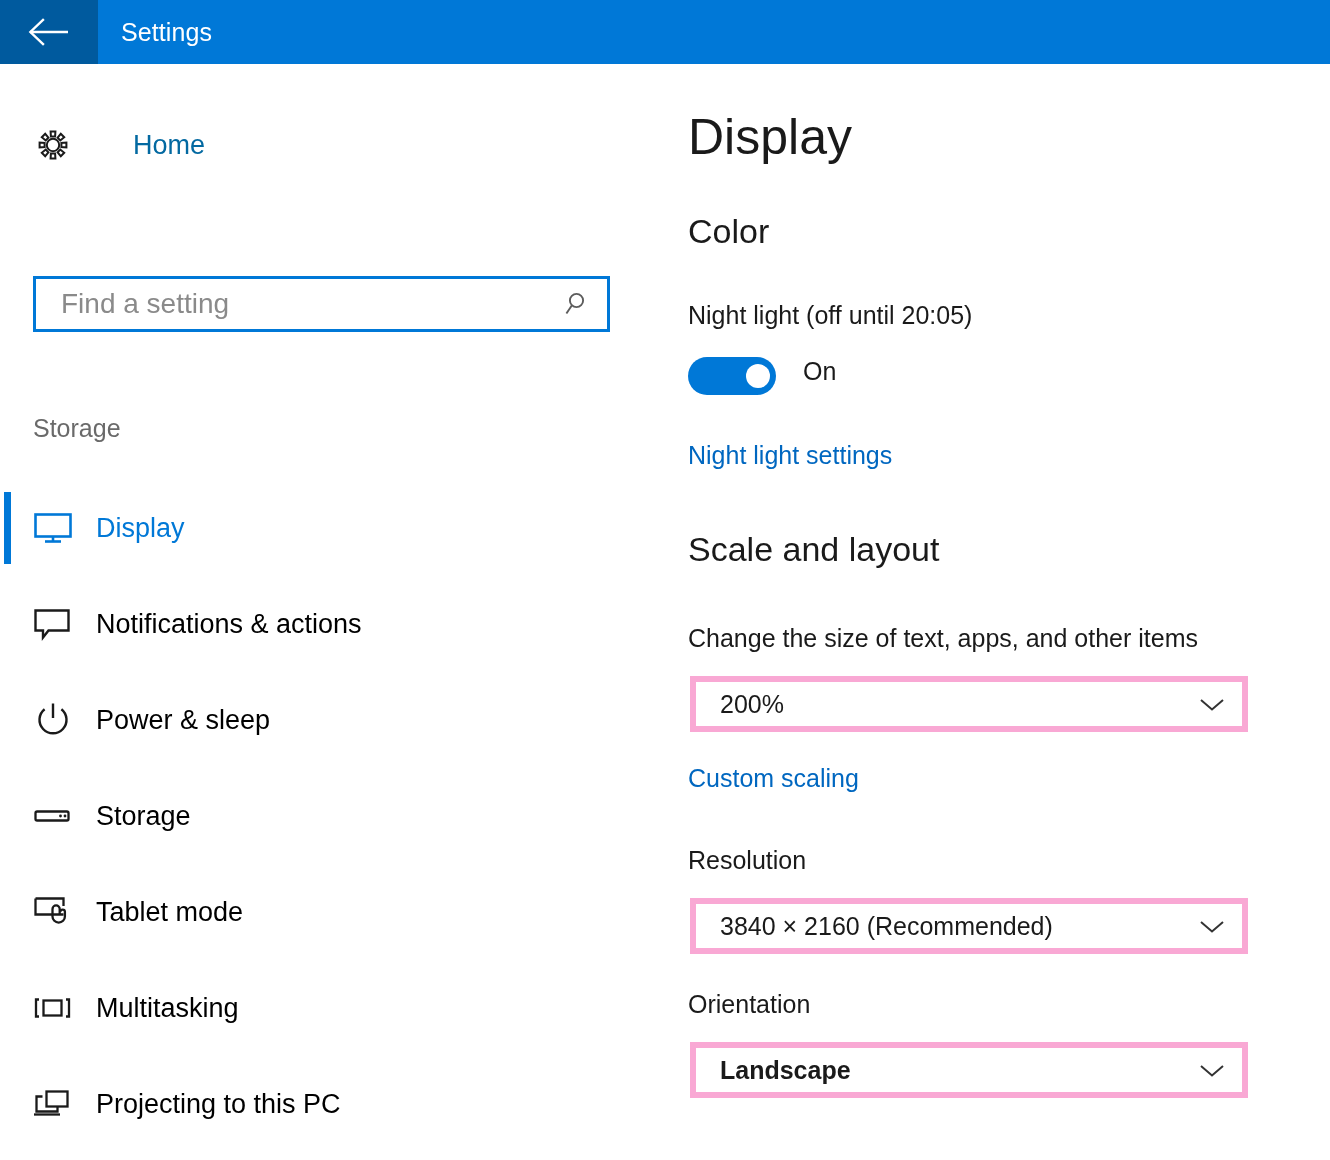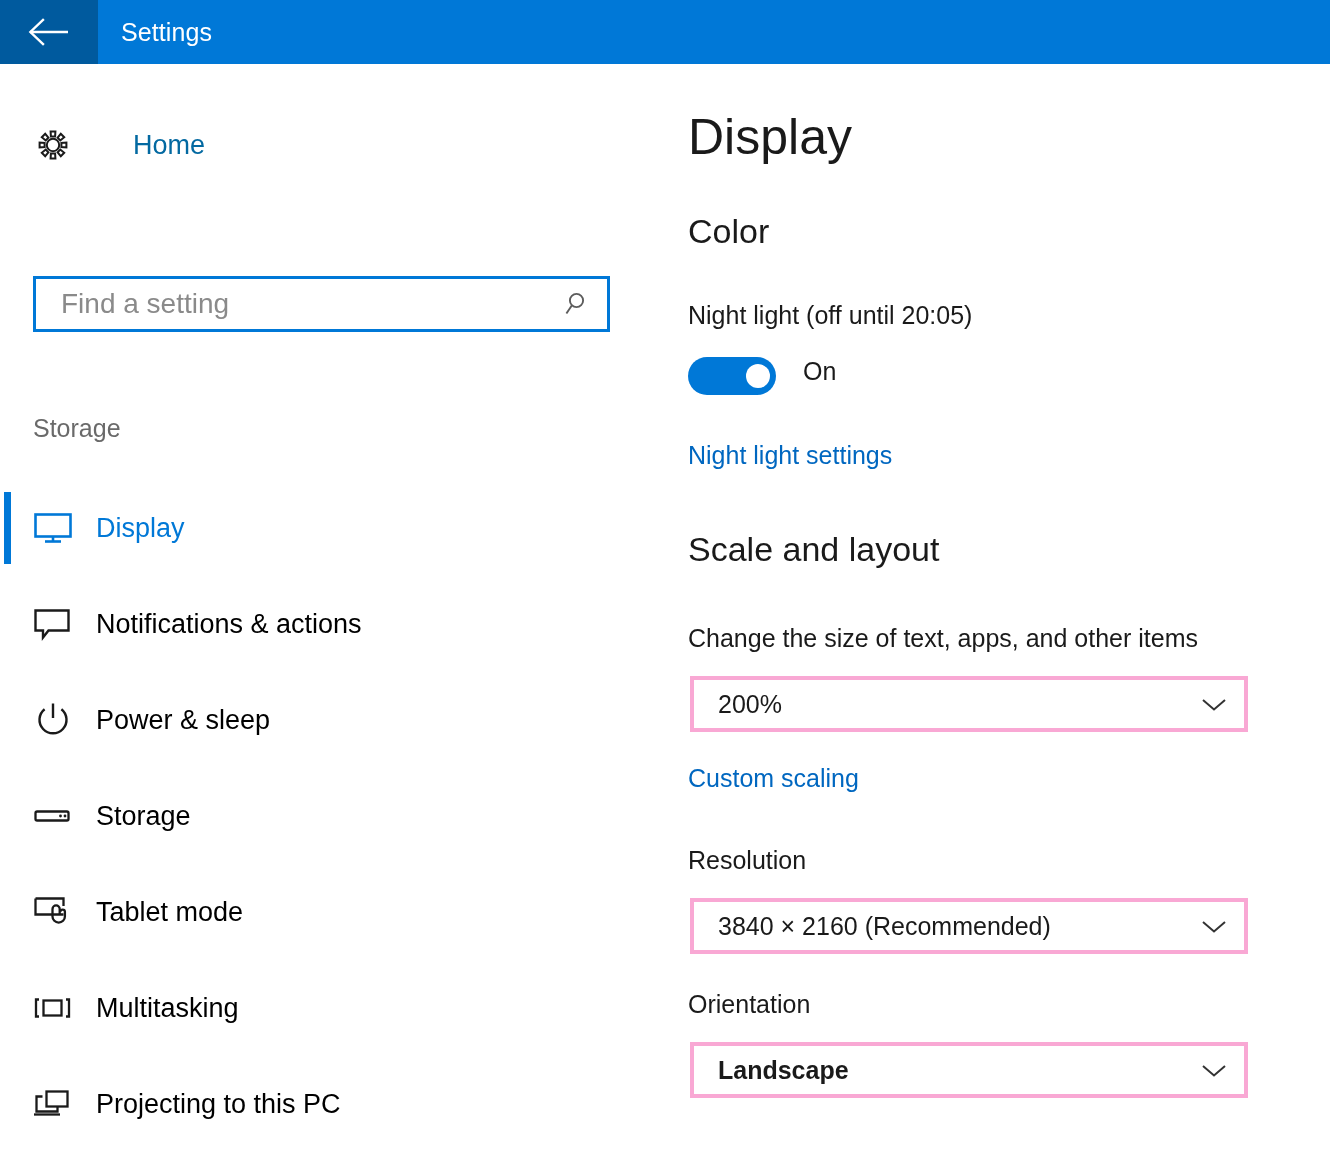--- a/index.html
+++ b/index.html
@@ -240,21 +240,21 @@
     cursor: pointer;
     white-space: nowrap;
   }
   .link-nightlight { top: 377px; }
   .link-customscaling { top: 700px; }
 
   .dropdown {
     position: absolute;
     left: 30px;
     width: 558px; height: 56px;
-    border: 4px solid #f9a8d4;
+    border: 6px solid #f9a8d4;
     background: #ffffff;
     display: flex;
     align-items: center;
     cursor: pointer;
   }
   .dd-scale { top: 612px; }
   .dd-resolution { top: 834px; }
   .dd-orientation { top: 978px; font-weight: bold; }
   .dropdown-value {
     flex: 1;

